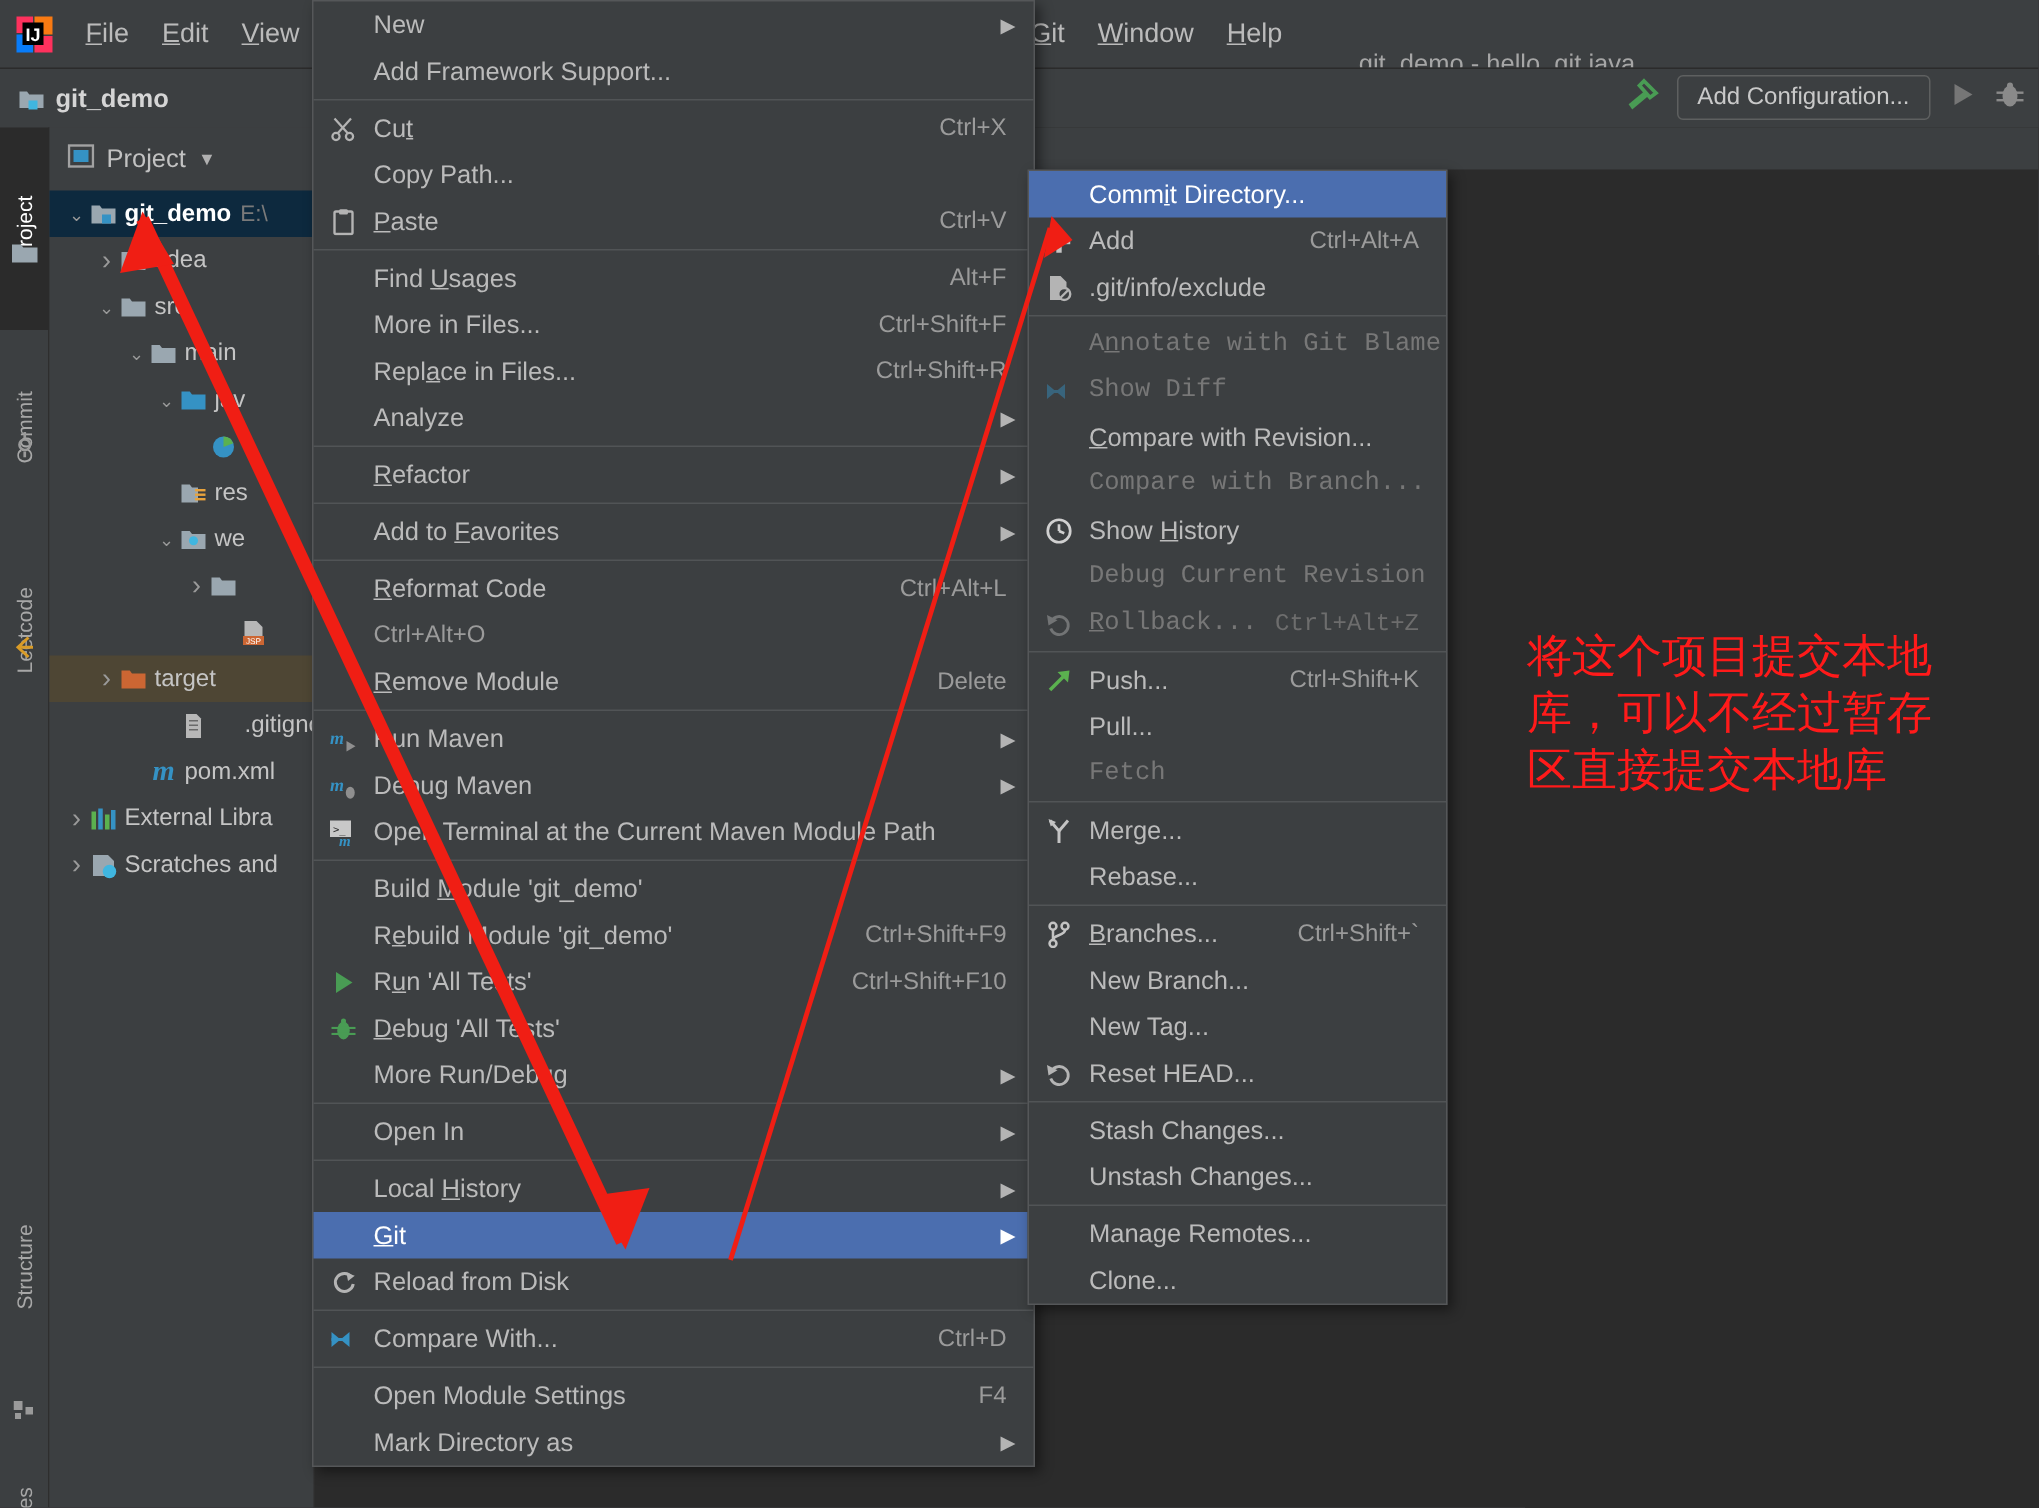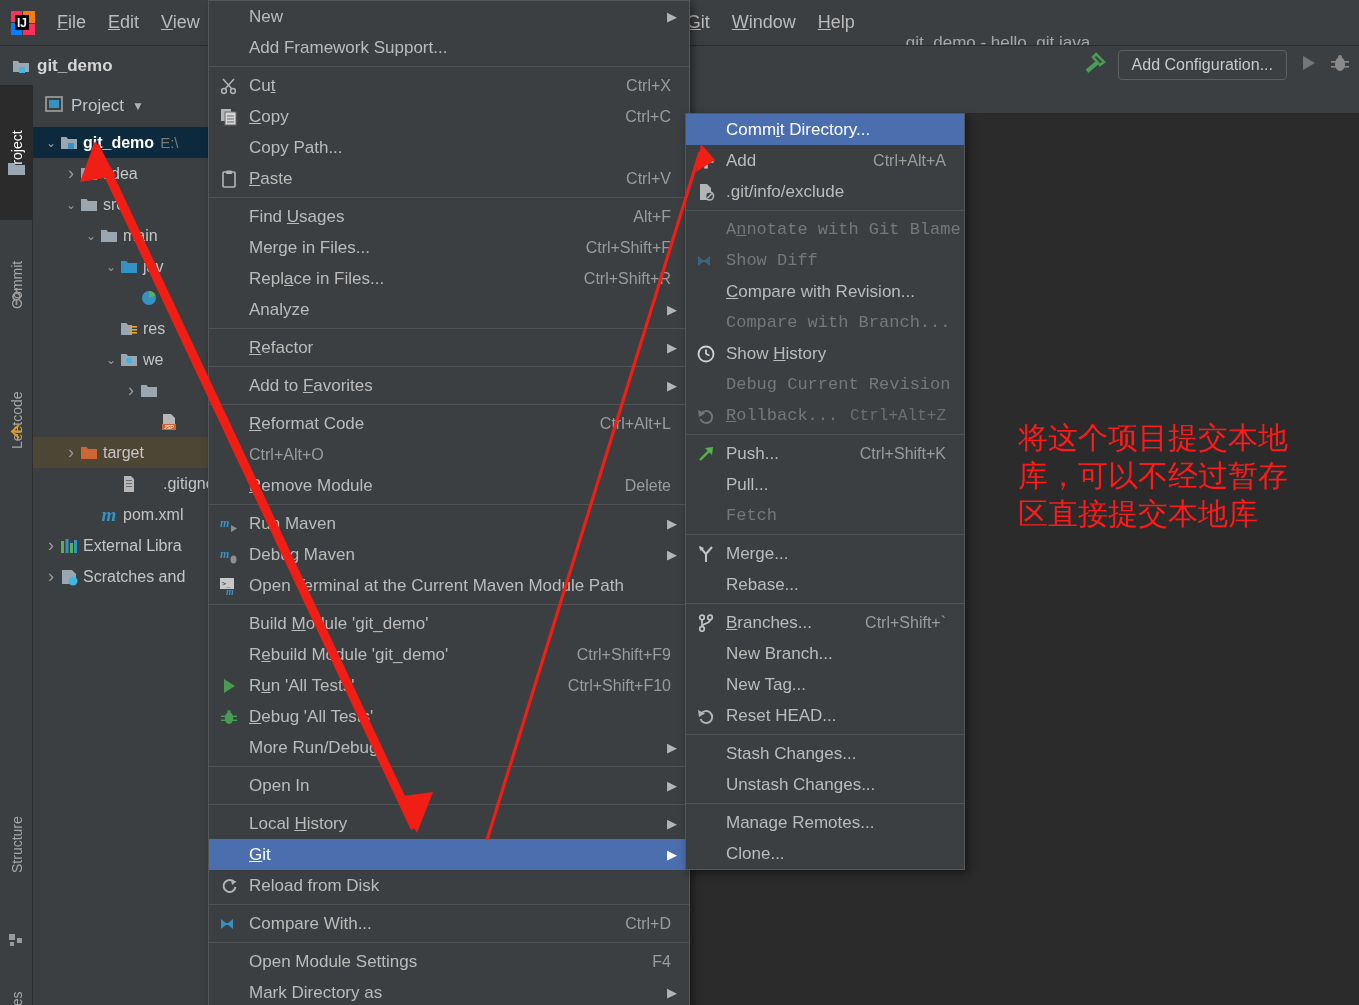--- a/index.html
+++ b/index.html
@@ -409,33 +409,20 @@
             <circle cx="4" cy="14" r="2.4" fill="none" stroke="#b4b4b4" stroke-width="1.5"></circle>
             <circle cx="13" cy="14" r="2.4" fill="none" stroke="#b4b4b4" stroke-width="1.5"></circle>
             <line x1="5" y1="12" x2="14" y2="2" stroke="#b4b4b4" stroke-width="1.5"></line>
             <line x1="12" y1="12" x2="3" y2="2" stroke="#b4b4b4" stroke-width="1.5"></line>
           </svg>
         </span>
         <span class="mlabel">Cu<u>t</u></span>
         <span class="mshort">Ctrl+X</span>
       </div>
       <div class="mi">
-        <span class="micon">
-          <svg width="18" height="18" viewBox="0 0 18 18">
-            <rect x="1" y="1" width="10" height="12" fill="#b4b4b4"></rect>
-            <rect x="5" y="4" width="11" height="13" fill="#d5d5d5" stroke="#6a6a6a" stroke-width="1"></rect>
-            <line x1="7" y1="8" x2="14" y2="8" stroke="#6a6a6a" stroke-width="1"></line>
-            <line x1="7" y1="11" x2="14" y2="11" stroke="#6a6a6a" stroke-width="1"></line>
-            <line x1="7" y1="14" x2="14" y2="14" stroke="#6a6a6a" stroke-width="1"></line>
-          </svg>
-        </span>
-        <span class="mlabel"><u>C</u>opy</span>
-        <span class="mshort">Ctrl+C</span>
-      </div>
-      <div class="mi">
         <span class="micon"></span>
         <span class="mlabel">Copy Path...</span>
       </div>
       <div class="mi">
         <span class="micon">
           <svg width="18" height="18" viewBox="0 0 18 18">
             <rect x="3" y="2" width="12" height="15" rx="1" fill="none" stroke="#b4b4b4" stroke-width="1.6"></rect>
             <rect x="6" y="0.5" width="6" height="3.5" rx="1" fill="#b4b4b4"></rect>
           </svg>
         </span>
@@ -443,21 +430,21 @@
         <span class="mshort">Ctrl+V</span>
       </div>
       <div class="msep"></div>
       <div class="mi">
         <span class="micon"></span>
         <span class="mlabel">Find <u>U</u>sages</span>
         <span class="mshort">Alt+F</span>
       </div>
       <div class="mi">
         <span class="micon"></span>
-        <span class="mlabel">Merge in Files...</span>
+        <span class="mlabel">More in Files...</span>
         <span class="mshort">Ctrl+Shift+F</span>
       </div>
       <div class="mi">
         <span class="micon"></span>
         <span class="mlabel">Repl<u>a</u>ce in Files...</span>
         <span class="mshort">Ctrl+Shift+R</span>
       </div>
       <div class="mi">
         <span class="micon"></span>
         <span class="mlabel">Analyze</span>

